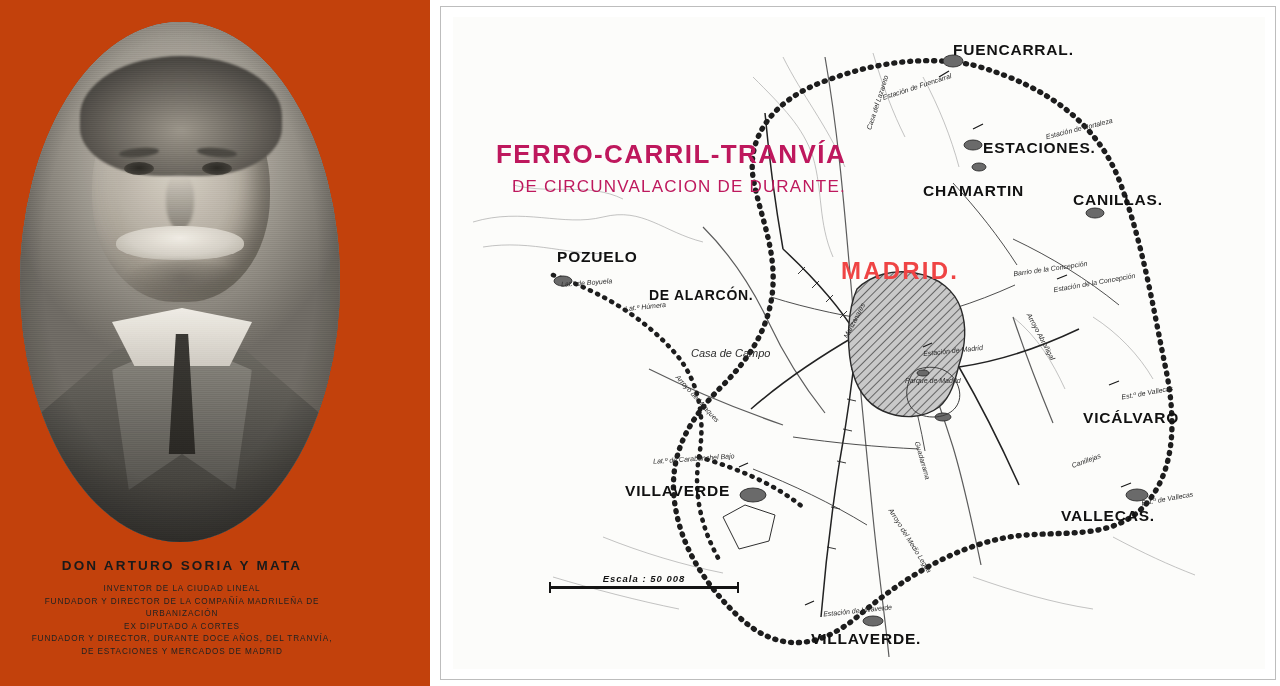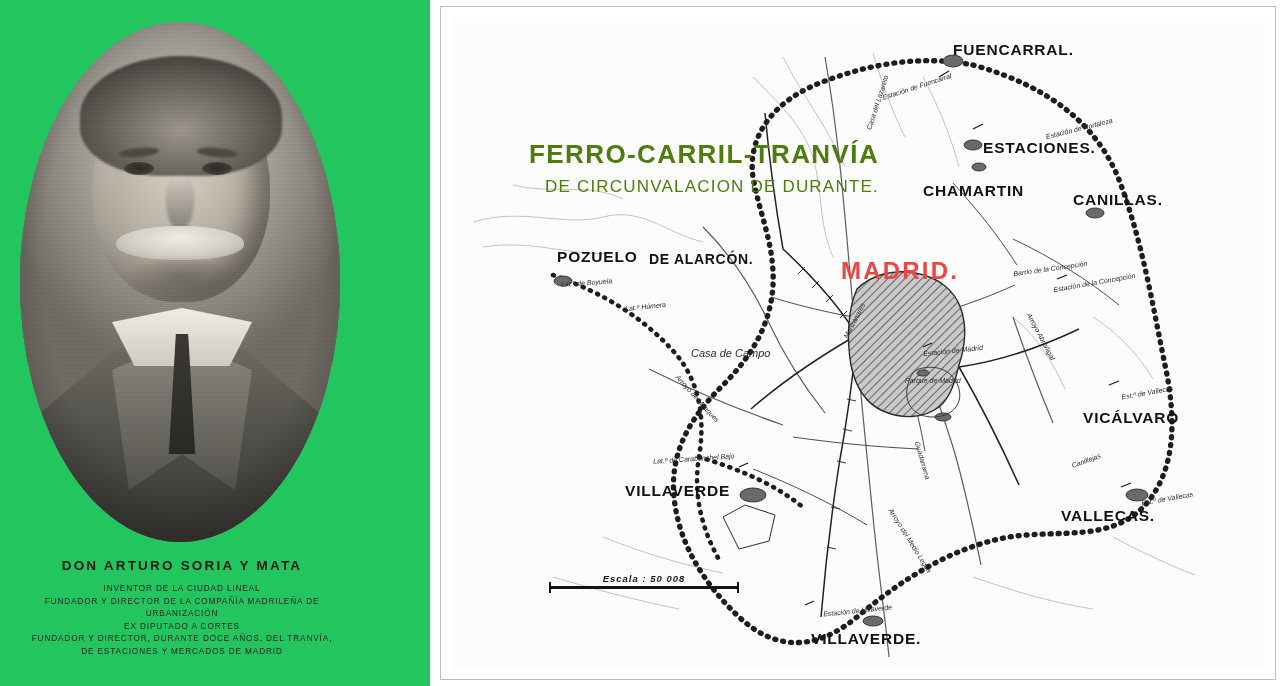--- a/index.html
+++ b/index.html
@@ -20,21 +20,21 @@
     background: #ffffff;
   }
 
   
   .portrait-plate {
     position: absolute;
     left: 0px;
     top: 0px;
     width: 430px;
     height: 686px;
-    background: #22c55e;
+    background: #c2410c;
   }
   .portrait-frame {
     position: absolute;
     left: 20px;
     top: 22px;
     width: 320px;
     height: 520px;
   }
   .portrait-oval {
     position: absolute;
@@ -232,23 +232,23 @@
     top: 10px;
     width: 812px;
     height: 652px;
     background: #fcfcfa;
     overflow: hidden;
   }
   .map-svg { position: absolute; left: 0; top: 0; }
 
   .map-title {
     position: absolute;
-    left: 76px;
+    left: 43px;
     top: 130;
-    color: #4d7c0f;
+    color: #be185d;
   }
   .title-main {
     font-size: 26px;
     font-weight: 700;
     letter-spacing: 1.4px;
     white-space: nowrap;
   }
   .title-sub {
     font-size: 17px;
     letter-spacing: 1.2px;
@@ -257,21 +257,21 @@
     white-space: nowrap;
   }
 
   .town {
     position: absolute;
     font-weight: 700;
     color: #111;
     white-space: nowrap;
   }
   .town-lg { font-size: 15.5px; letter-spacing: .8px; }
-  .town-md { font-size: 14px;   letter-spacing: .7px; }
+  .town-md { font-size: 14px;   letter-spacing: .7px; margin-top: 36px; }
   .madrid-label {
     position: absolute;
     font-size: 24px;
     font-weight: 700;
     letter-spacing: 2.2px;
     color: #ef4444;
     white-space: nowrap;
   }
   .minor {
     position: absolute;

